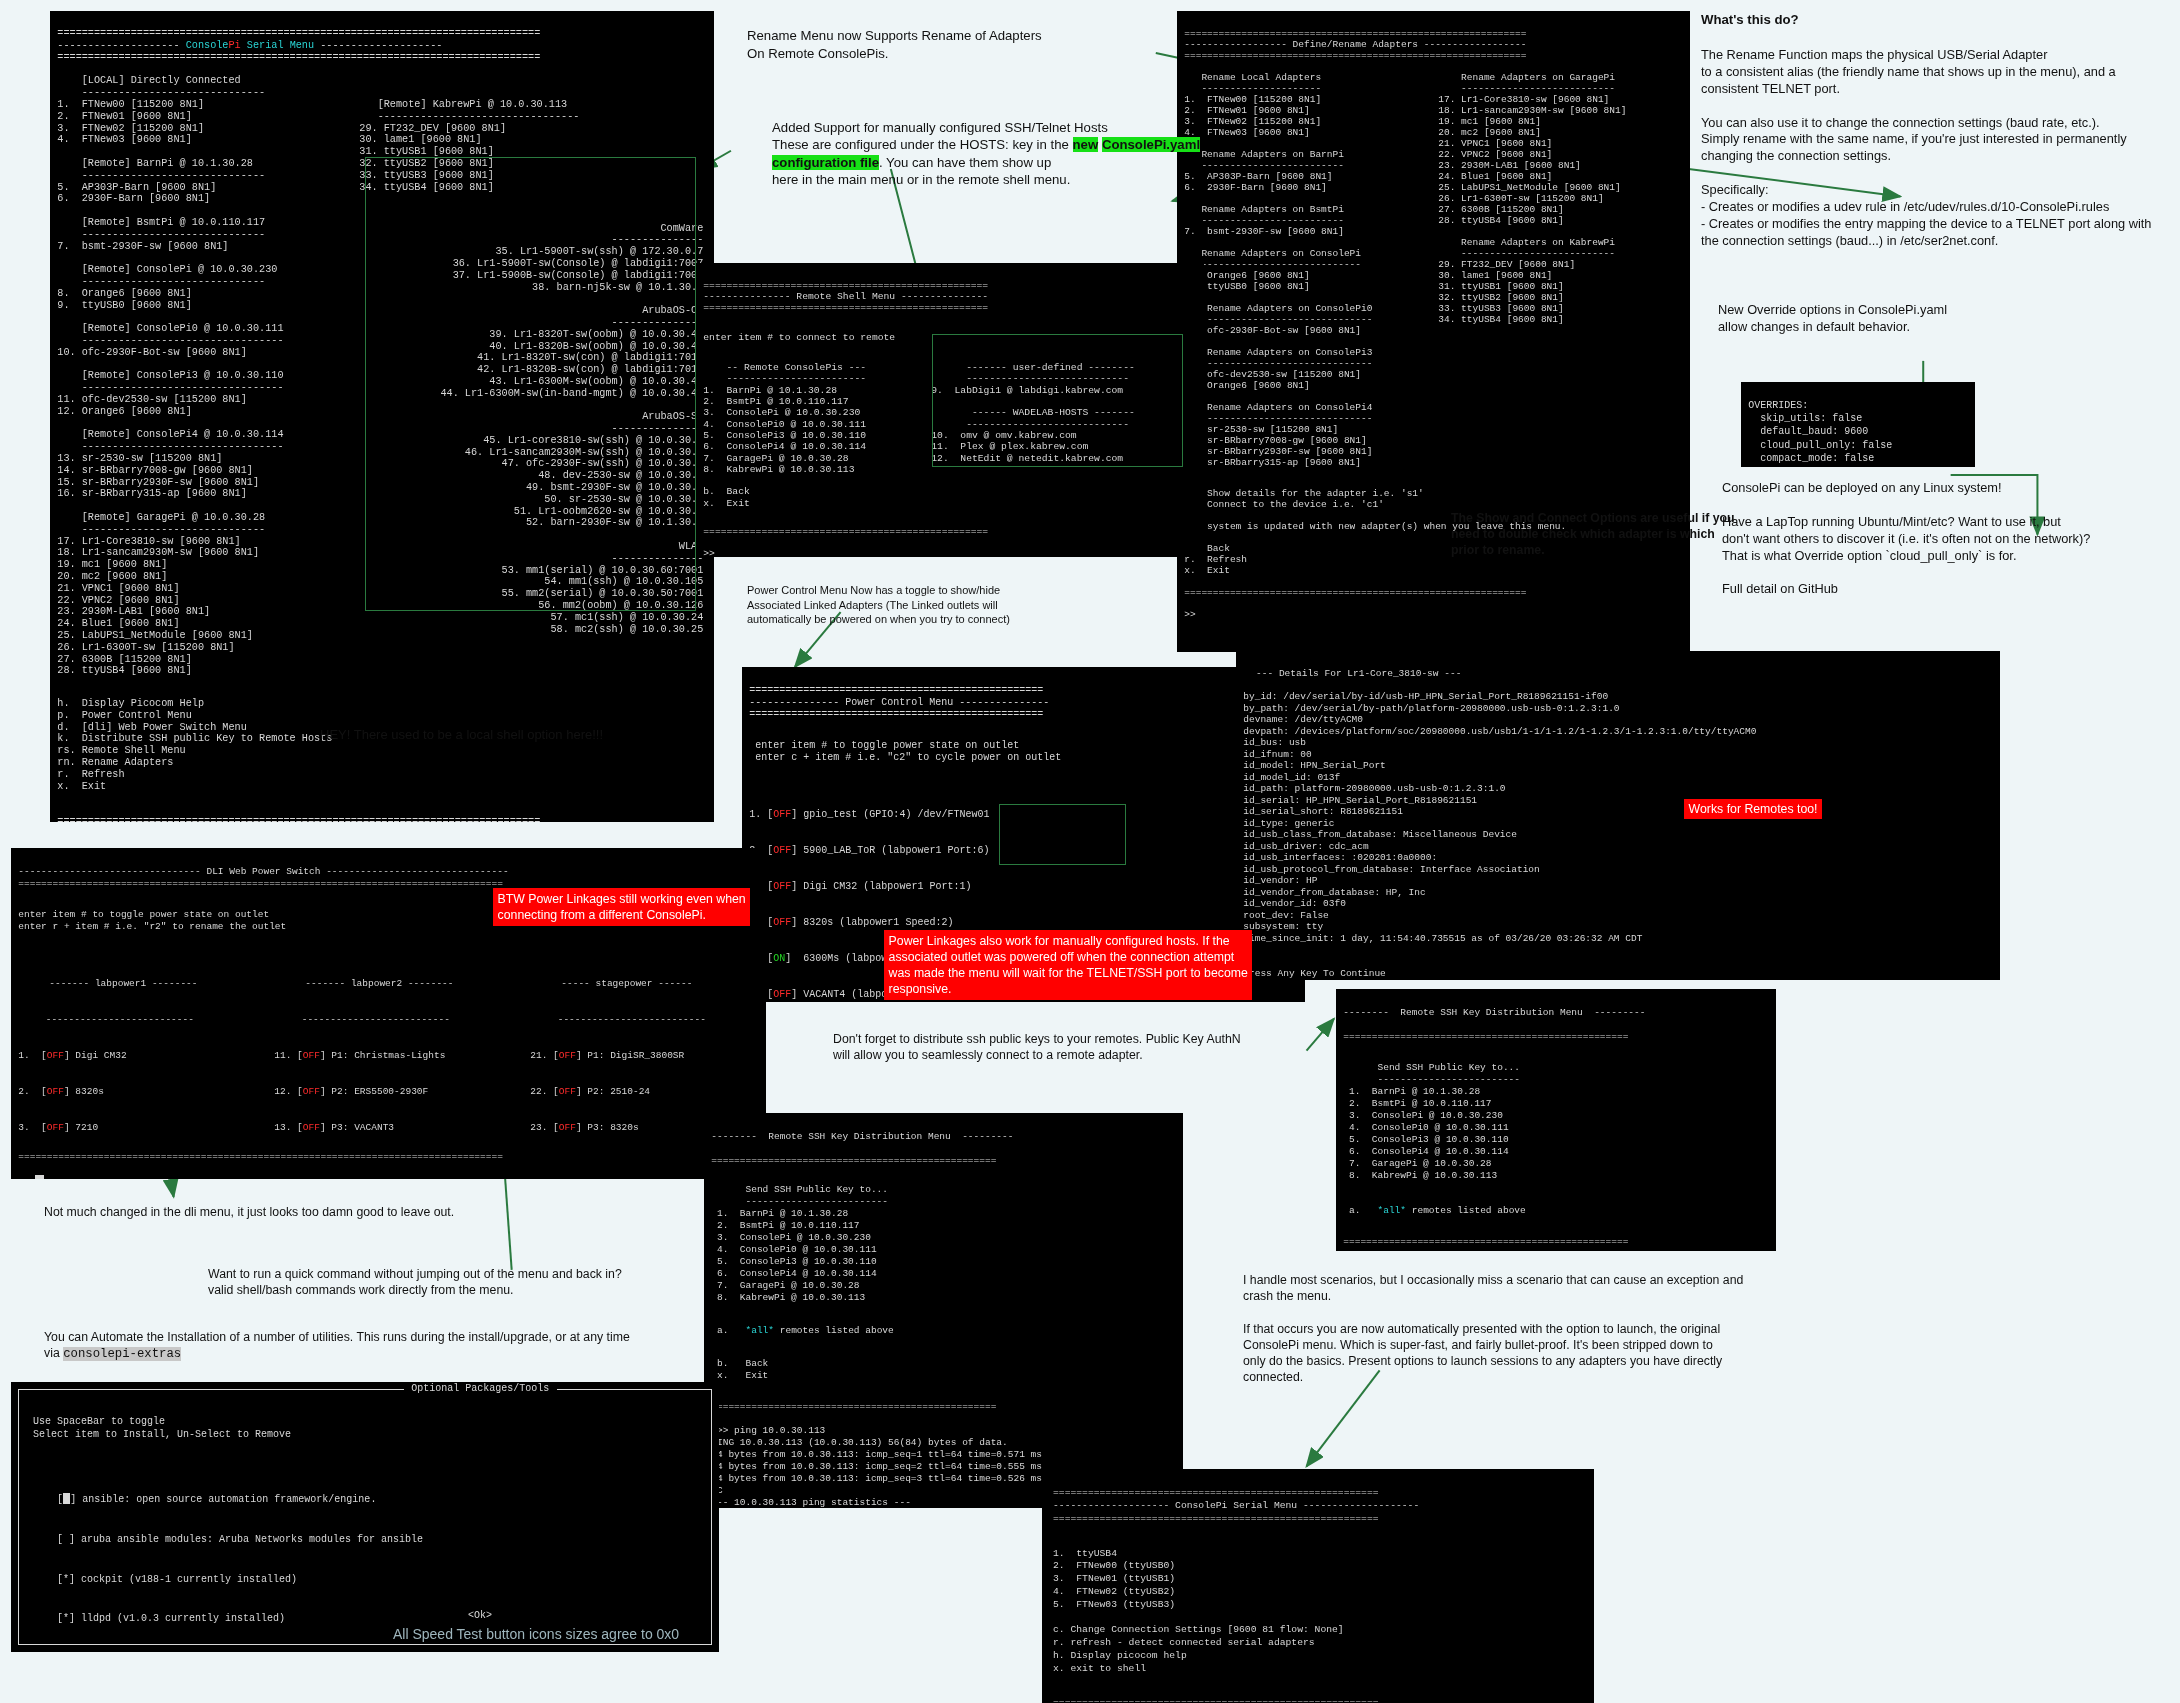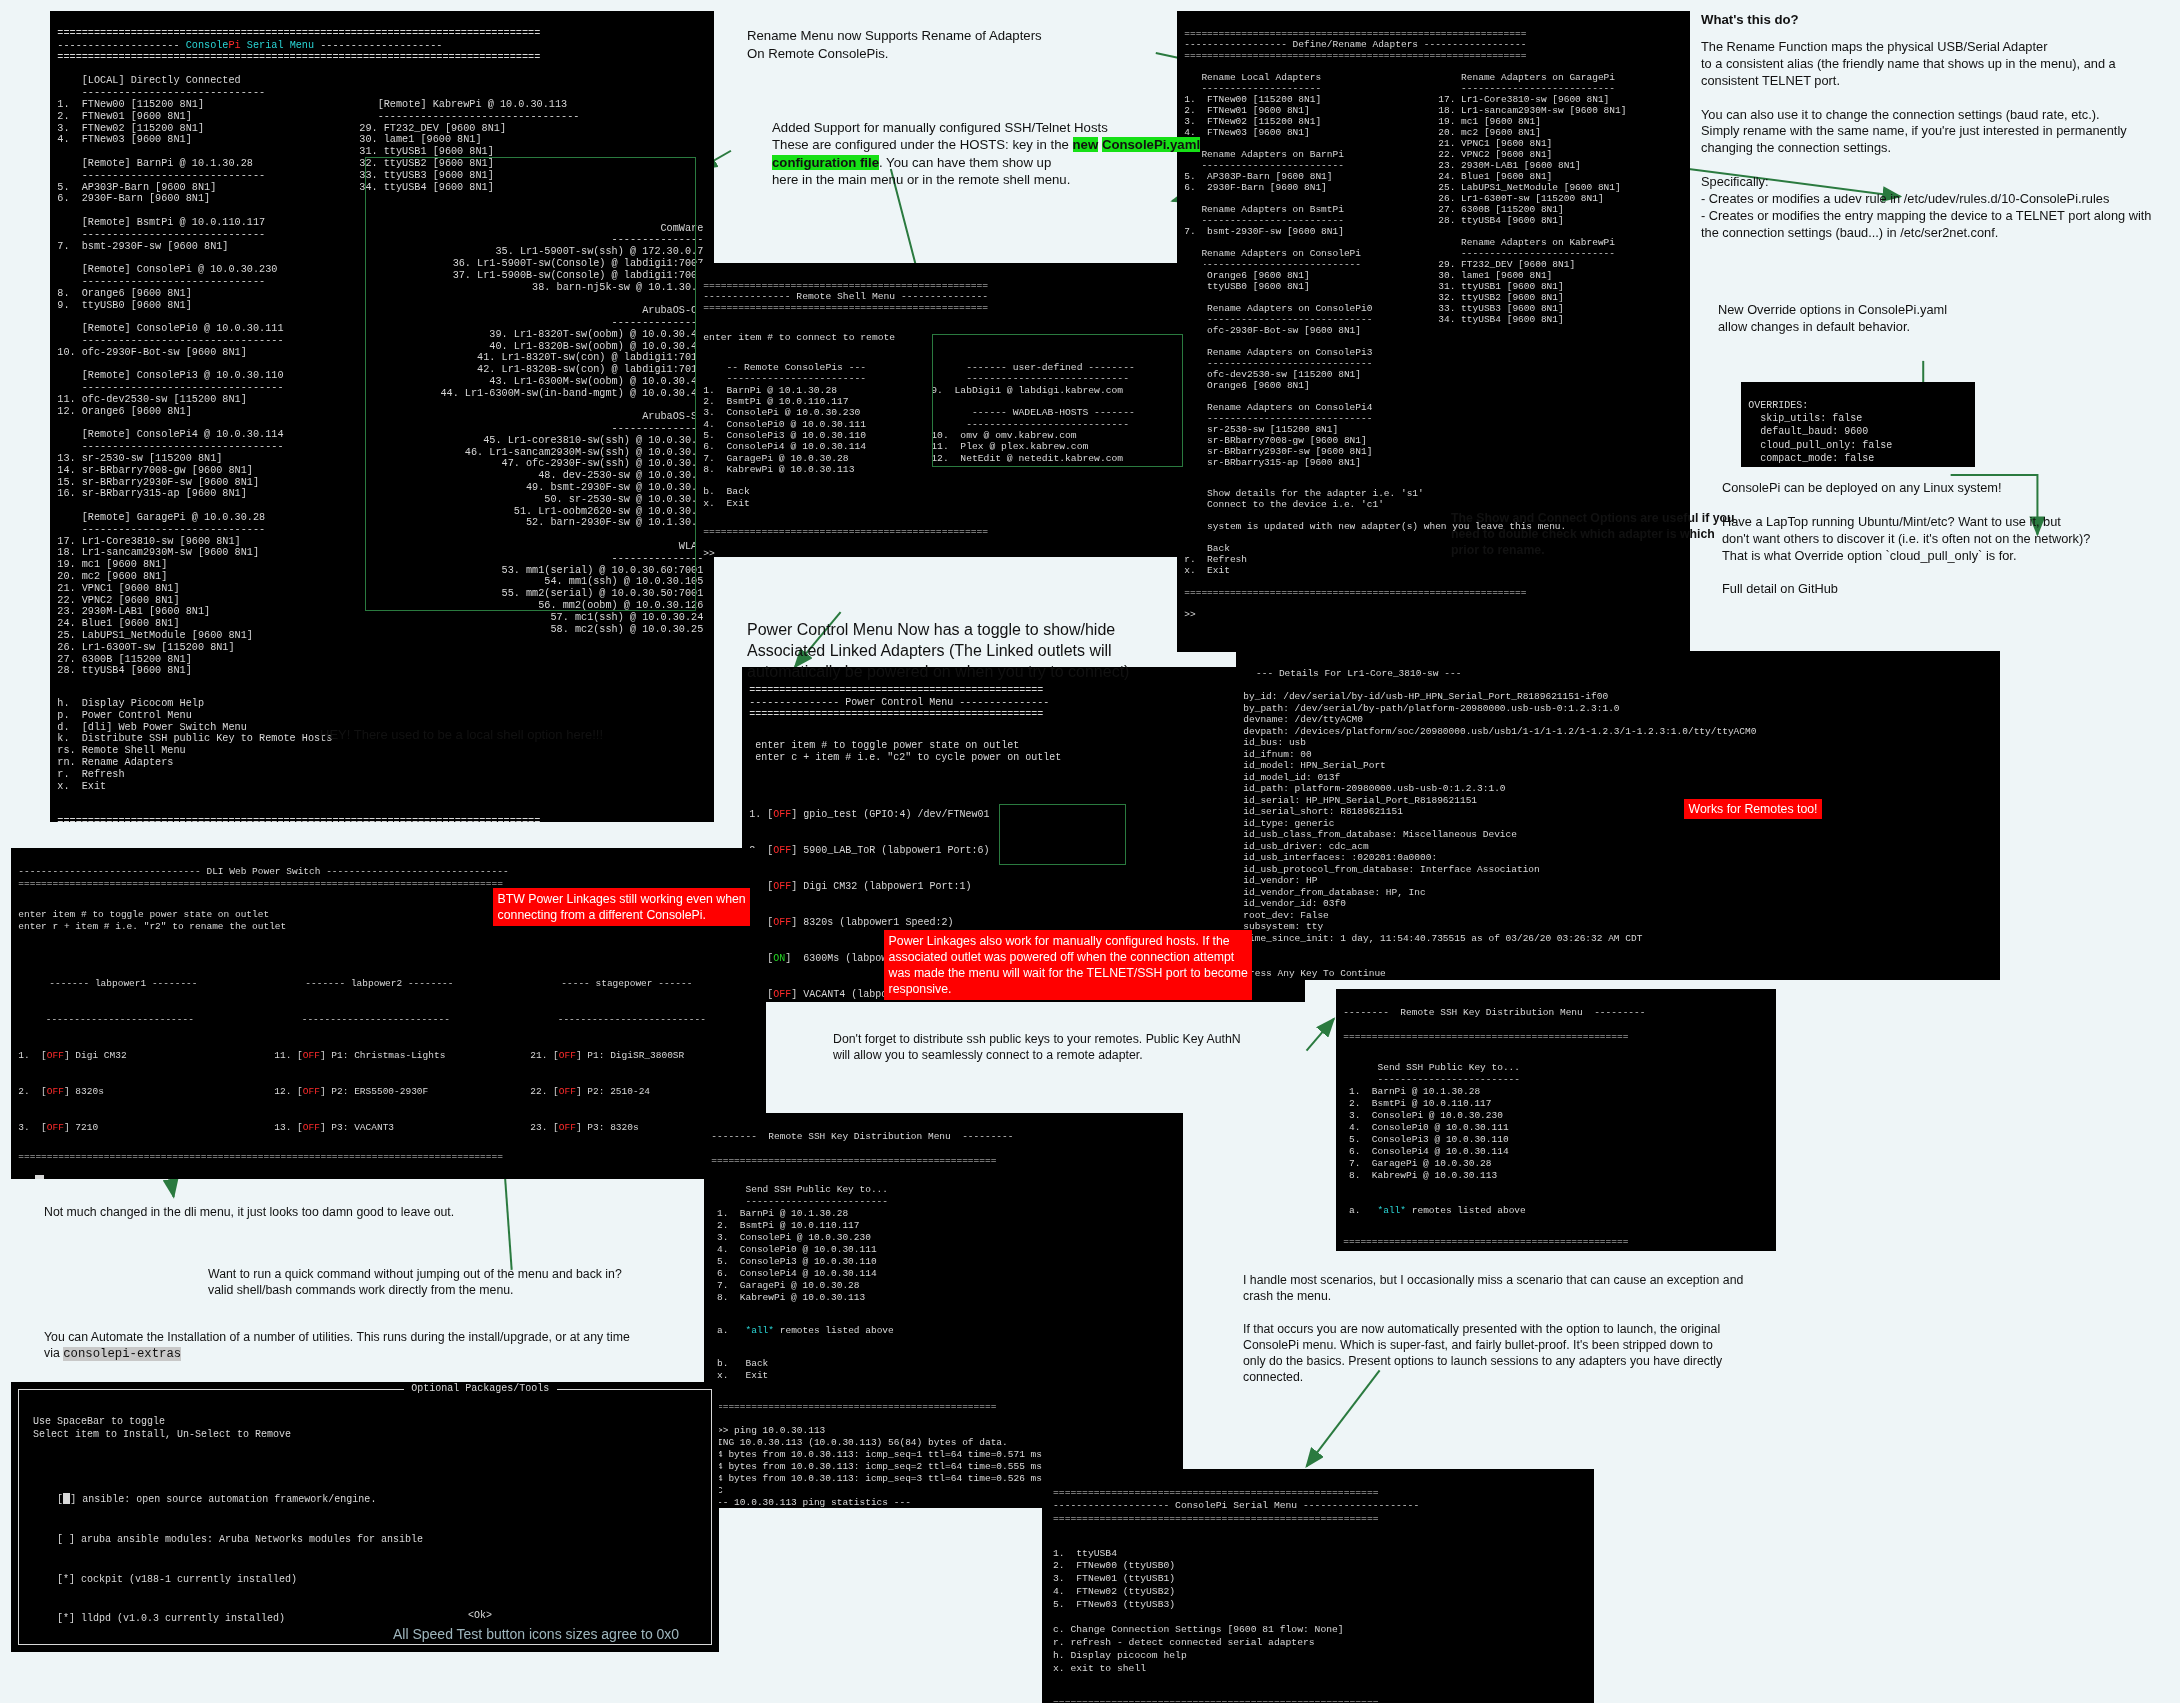--- a/index.html
+++ b/index.html
@@ -475,21 +475,21 @@
 
 <div class="note" style="left:747px;top:27.4px;font-size:13.2px;">Rename Menu now Supports Rename of Adapters
 On Remote ConsolePis.</div>
 
 <div class="note" style="left:772px;top:119px;font-size:13.2px;width:429px;white-space:normal;">
   <span style="white-space:pre-line;">Added Support for manually configured SSH/Telnet Hosts
 These are configured under the HOSTS: key in the </span><span class="hl-green">new</span> <span class="hl-green">ConsolePi.yaml configuration file</span><span style="white-space:pre-line;">.  You can have them show up
 here in the main menu or in the remote shell menu.</span>
 </div>
 
-<div class="note" style="left:747px;top:583px;font-size:16px;margin-top:36px;">Power Control Menu Now has a toggle to show/hide
+<div class="note" style="left:747px;top:583px;font-size:11px;">Power Control Menu Now has a toggle to show/hide
 Associated Linked Adapters (The Linked outlets will
 automatically be powered on when you try to connect)</div>
 
 <div class="note" style="left:320px;top:726px;font-size:13px;">HEY! There used to be a local shell option here!!!</div>
 
 <div class="hl-red note" style="left:493px;top:888px;font-size:12.3px;padding:2.7px 4.6px;">BTW Power Linkages still working even when
 connecting from a different ConsolePi.</div>
 
 <div class="hl-red note" style="left:884px;top:930px;font-size:12.3px;padding:2.7px 4.6px;">Power Linkages also work for manually configured hosts.  If the
 associated outlet was powered off when the connection attempt
@@ -517,21 +517,21 @@
 
 <div class="note" style="left:1243px;top:1272px;font-size:12.3px;">I handle most scenarios, but I occasionally miss a scenario that can cause an exception and
 crash the menu.
 
 If that occurs you are now automatically presented with the option to launch, the original
 ConsolePi menu.  Which is super-fast, and fairly bullet-proof.  It's been stripped down to
 only do the basics.  Present options to launch sessions to any adapters you have directly
 connected.</div>
 
 <div class="note" style="left:1701px;top:11px;font-size:13.2px;font-weight:bold;">What's this do?</div>
-<div class="note" style="left:1701px;top:39px;font-size:12.8px;">The Rename Function maps the physical USB/Serial Adapter
+<div class="note" style="left:1701px;top:47px;font-size:12.8px;">The Rename Function maps the physical USB/Serial Adapter
 to a consistent alias (the friendly name that shows up in the menu), and a
 consistent TELNET port.
 
 You can also use it to change the connection settings (baud rate, etc.).
 Simply rename with the same name, if you're just interested in permanently
 changing the connection settings.
 
 Specifically:
 - Creates or modifies a udev rule in /etc/udev/rules.d/10-ConsolePi.rules
 - Creates or modifies the entry mapping the device to a TELNET port along with

